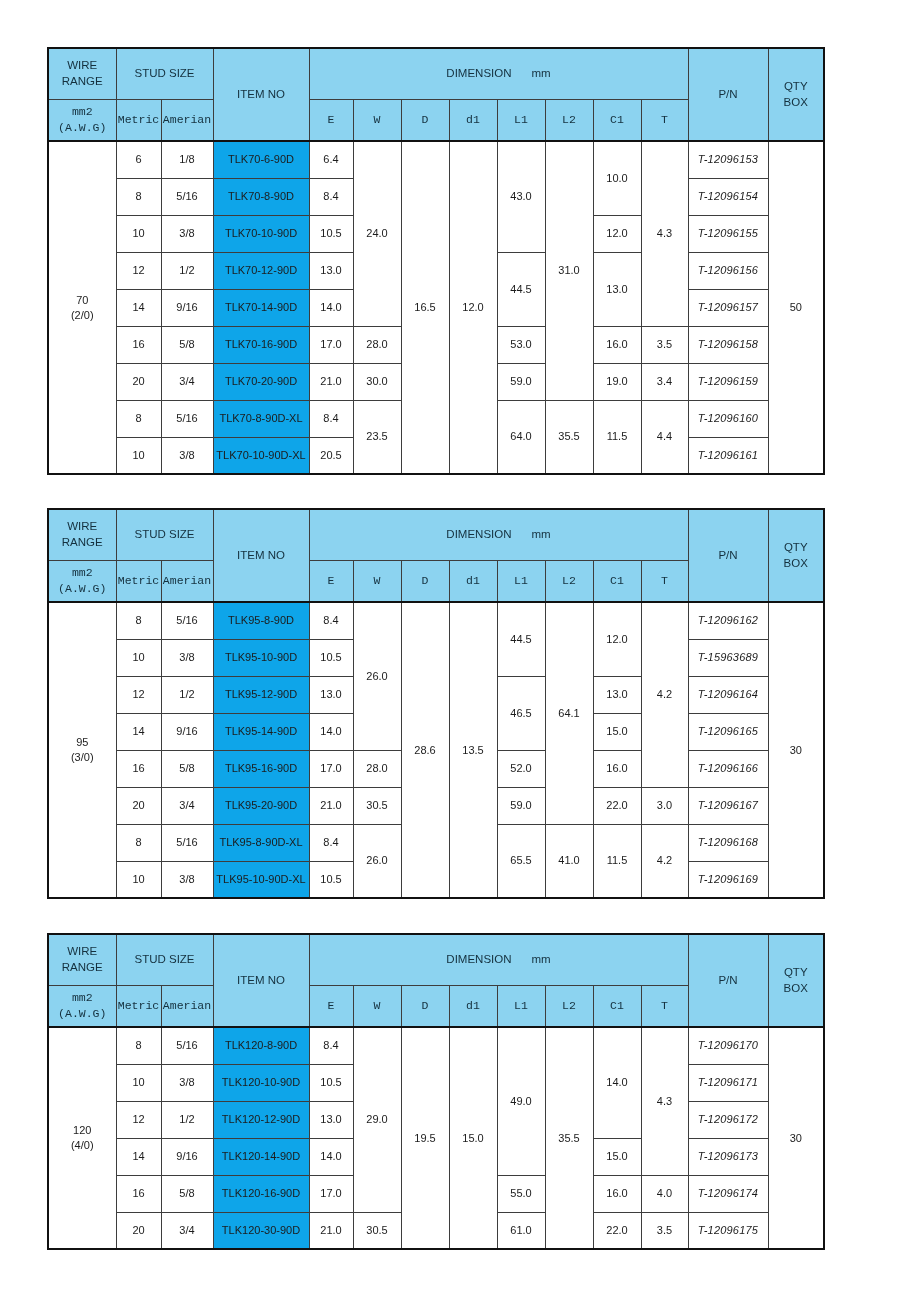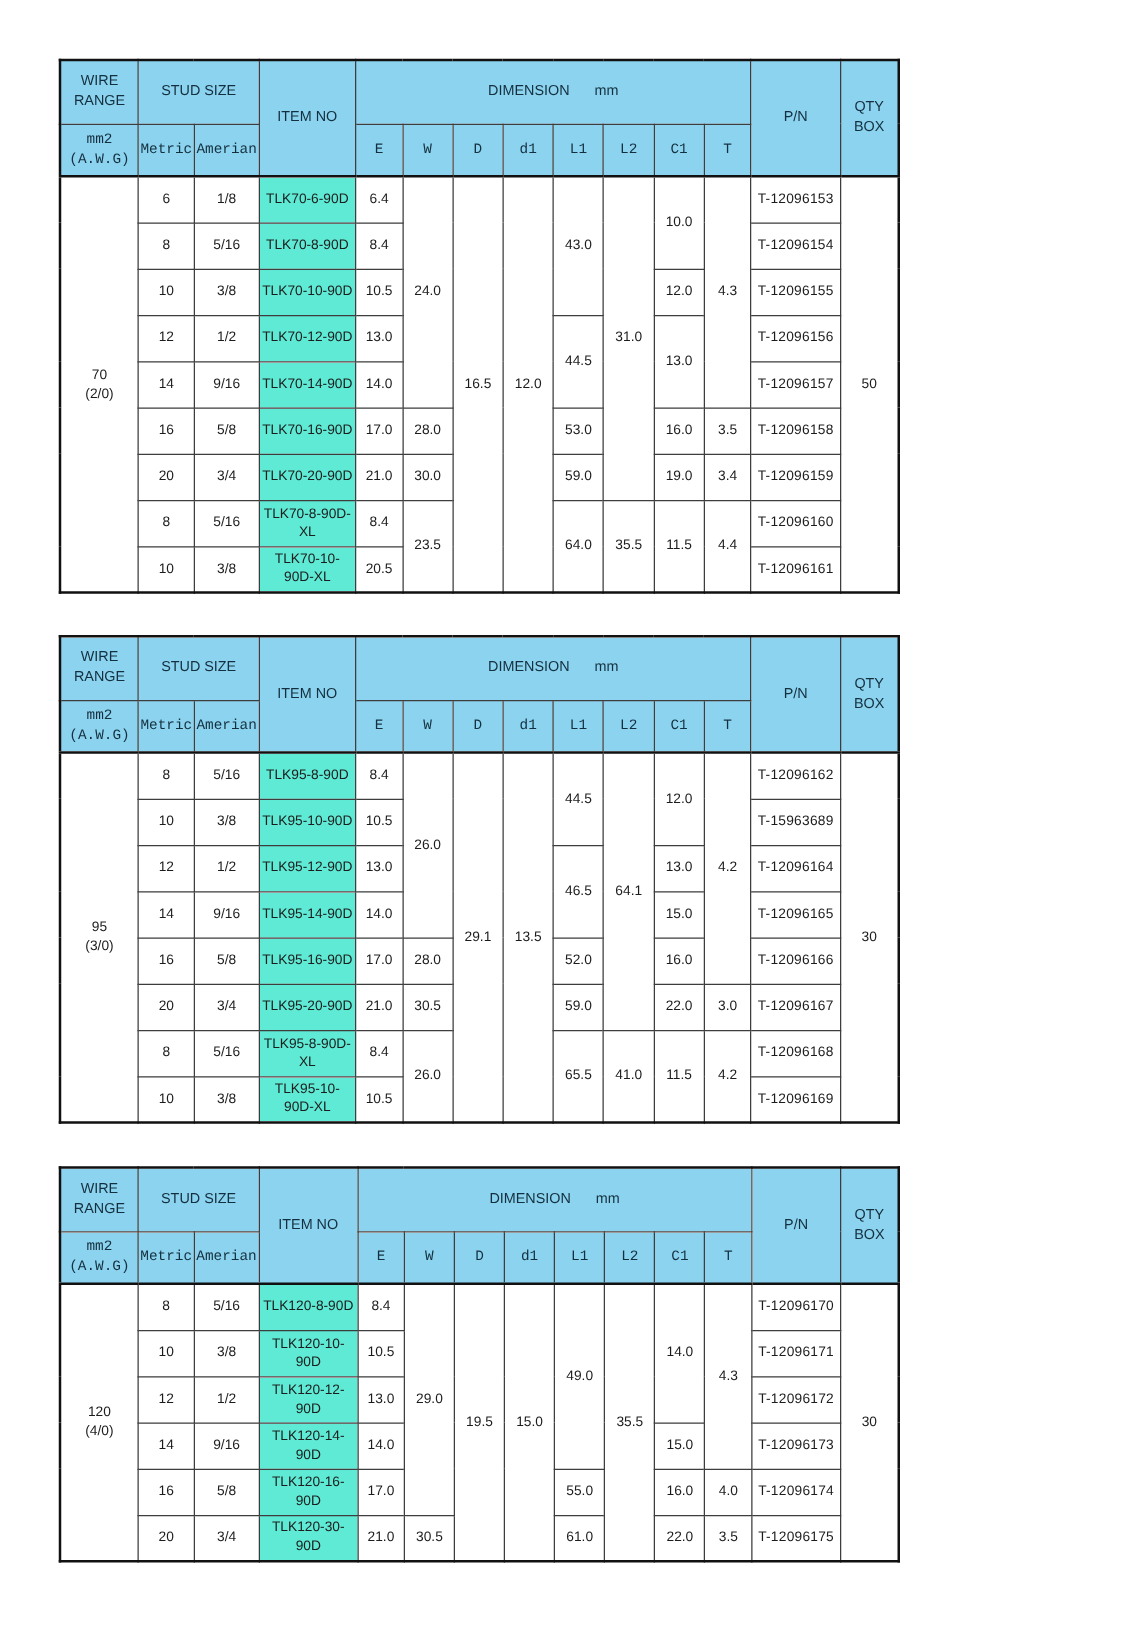--- a/index.html
+++ b/index.html
@@ -3,21 +3,21 @@
 <meta charset="utf-8">
 <style>
   html, body {
     margin: 0;
     padding: 0;
     background: #ffffff;
     font-family: "Liberation Sans", "DejaVu Sans", sans-serif;
   }
   .page {
     position: relative;
-    width: 720px;
+    width: 900px;
     height: 1303px;
     background: #ffffff;
     overflow: hidden;
   }
   table.spec {
     position: absolute;
     left: 47px;
     border-collapse: collapse;
     table-layout: fixed;
     border: 2px solid #111111;
@@ -39,22 +39,22 @@
     background: #8CD3F0;
     color: #14303e;
     font-weight: 400;
     font-size: 11.5px;
   }
   td {
     background: #ffffff;
     color: #1c1c1c;
     font-size: 11px;
   }
-  td.item { background: #5eead4; margin-left: 35px; }
-  td.pn   { letter-spacing: 0.2px; }
+  td.item { background: #0ea5e9; margin-left: 35px; }
+  td.pn   { letter-spacing: 0.2px; font-style: italic; }
 
   tr.hrow1 { height: 51px; }
   tr.hrow2 { height: 42px; font-family: Liberation Mono, monospace; }
   tbody tr { height: 37px; }
 
   
   tbody tr:first-child td { border-top: 2px solid #111111; }
 
   th.dimhead span:first-child { margin-right: 20px; }
 </style>
@@ -242,21 +242,21 @@
       </thead>
       <tbody>
         <tr>
           <td rowspan="8">95
 (3/0)</td>
           <td>8</td>
           <td>5/16</td>
           <td class="item">TLK95-8-90D</td>
           <td>8.4</td>
           <td rowspan="4">26.0</td>
-          <td rowspan="8">29.1</td>
+          <td rowspan="8">28.6</td>
           <td rowspan="8">13.5</td>
           <td rowspan="2">44.5</td>
           <td rowspan="6">64.1</td>
           <td rowspan="2">12.0</td>
           <td rowspan="5">4.2</td>
           <td class="pn">T-12096162</td>
           <td rowspan="8">30</td>
         </tr>
         <tr>
           <td>10</td>

